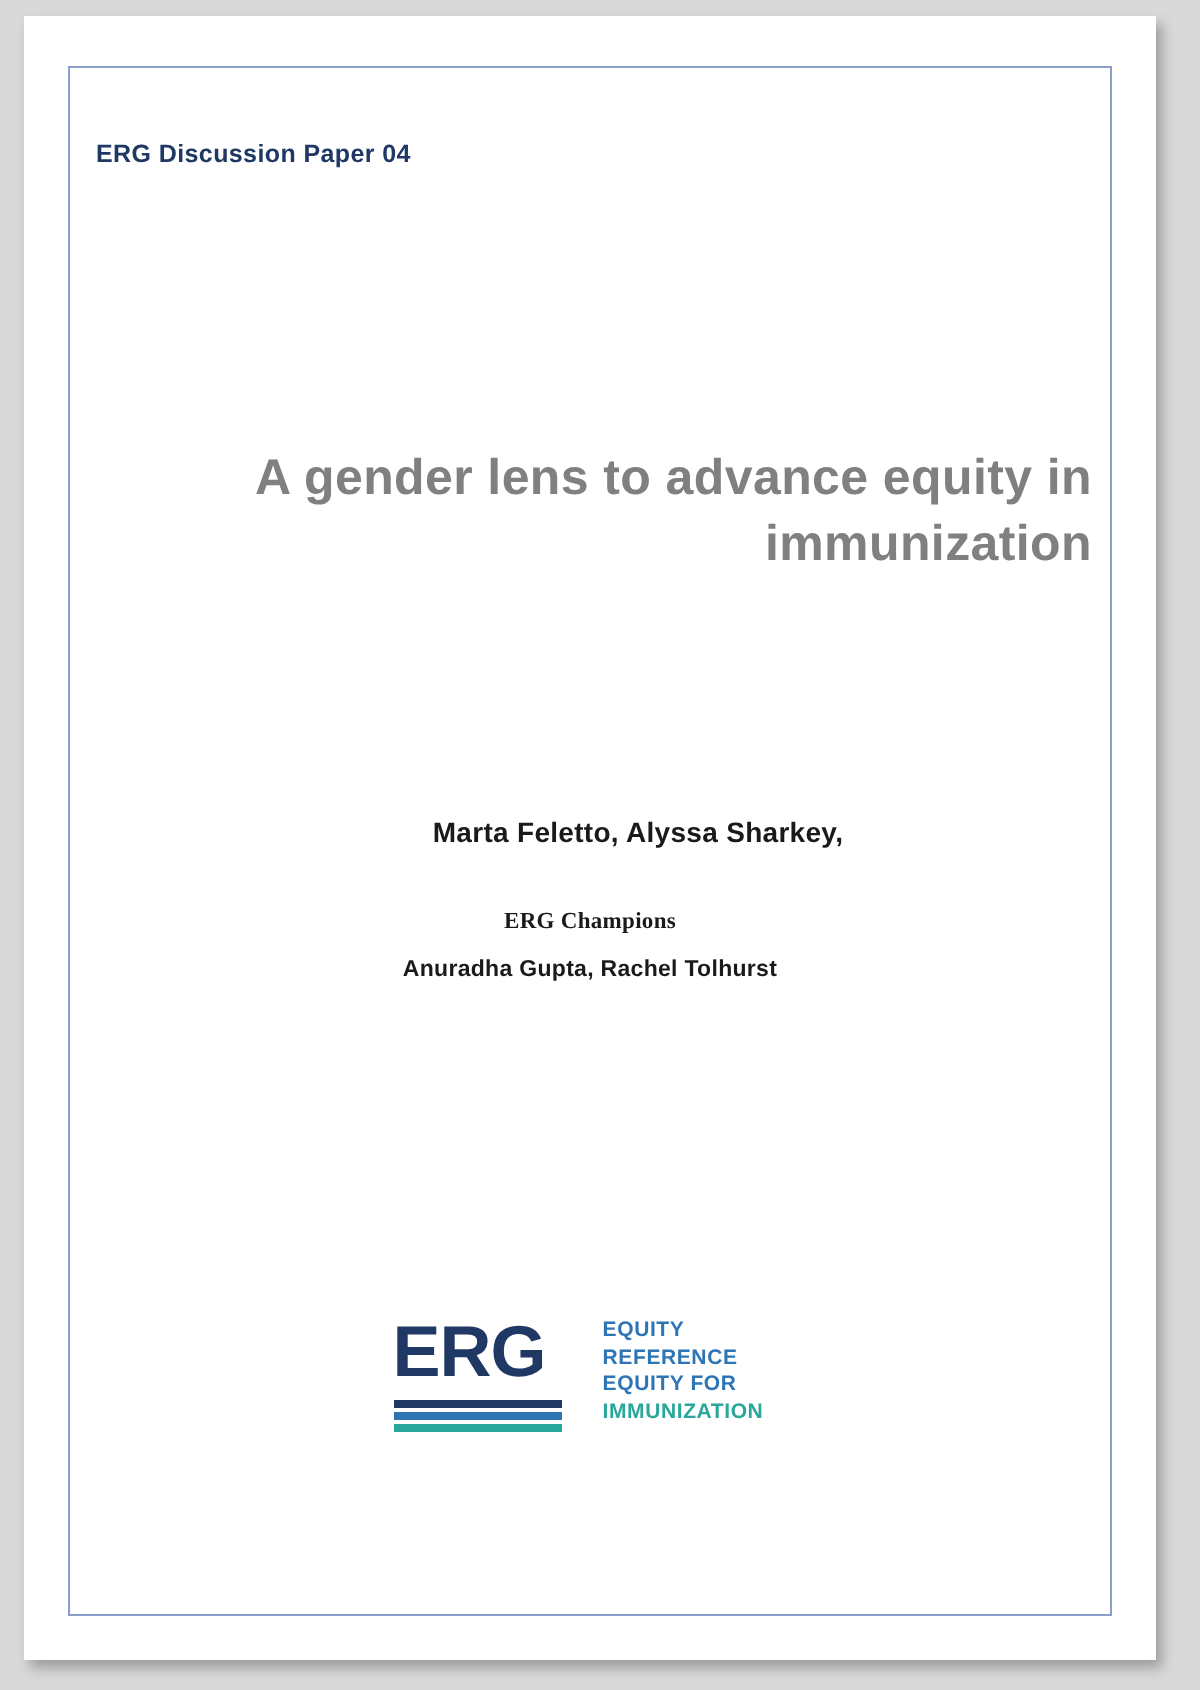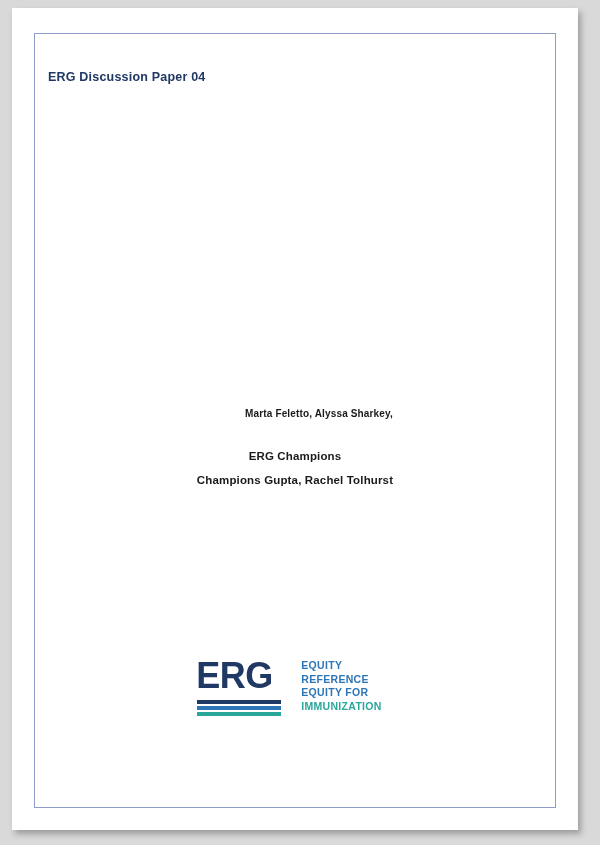--- a/index.html
+++ b/index.html
@@ -56,31 +56,32 @@
   }
   .authors-block {
     position: absolute;
     left: 0;
     right: 0;
     top: 400px;
     text-align: center;
     color: #1a1a1a;
   }
   .authors-line {
-    font-size: 10px;
+    font-size: 14px;
     font-weight: bold;
     margin: 0 0 21px 0;
     letter-spacing: 0.15px;
     padding-left: 48px;
   }
   .champions-heading {
     font-size: 11.5px;
     font-weight: bold;
     margin: 31px 0 12px 0;
     letter-spacing: 0.15px;
+    font-family: Liberation Serif, serif;
   }
   .champions-line {
     font-size: 11.5px;
     font-weight: bold;
     margin: 0;
     letter-spacing: 0.15px;
   }
   .doc-date {
     font-size: 11.5px;
     font-weight: bold;
@@ -135,25 +136,28 @@
   .logo-text div { white-space: nowrap; }
 </style>
 </head>
 <body>
 
 <div class="page">
   <div class="page-border"></div>
 
   <div class="doc-label">ERG Discussion Paper 04</div>
 
+  <div class="title-block">
+    <h1 class="title">A gender lens to advance equity in immunization</h1>
+  </div>
 
   <div class="authors-block">
     <p class="authors-line">Marta Feletto, Alyssa Sharkey,</p>
     <p class="champions-heading">ERG Champions</p>
-    <p class="champions-line">Champions Gupta, Rachel Tolhurst</p>
+    <p class="champions-line">Anuradha Gupta, Rachel Tolhurst</p>
   </div>
 
   <div class="logo">
     <div class="logo-inner">
       <div class="logo-mark">
         <div class="logo-erg">ERG</div>
         <div class="logo-bar bar1"></div>
         <div class="logo-bar bar2"></div>
         <div class="logo-bar bar3"></div>
       </div>

